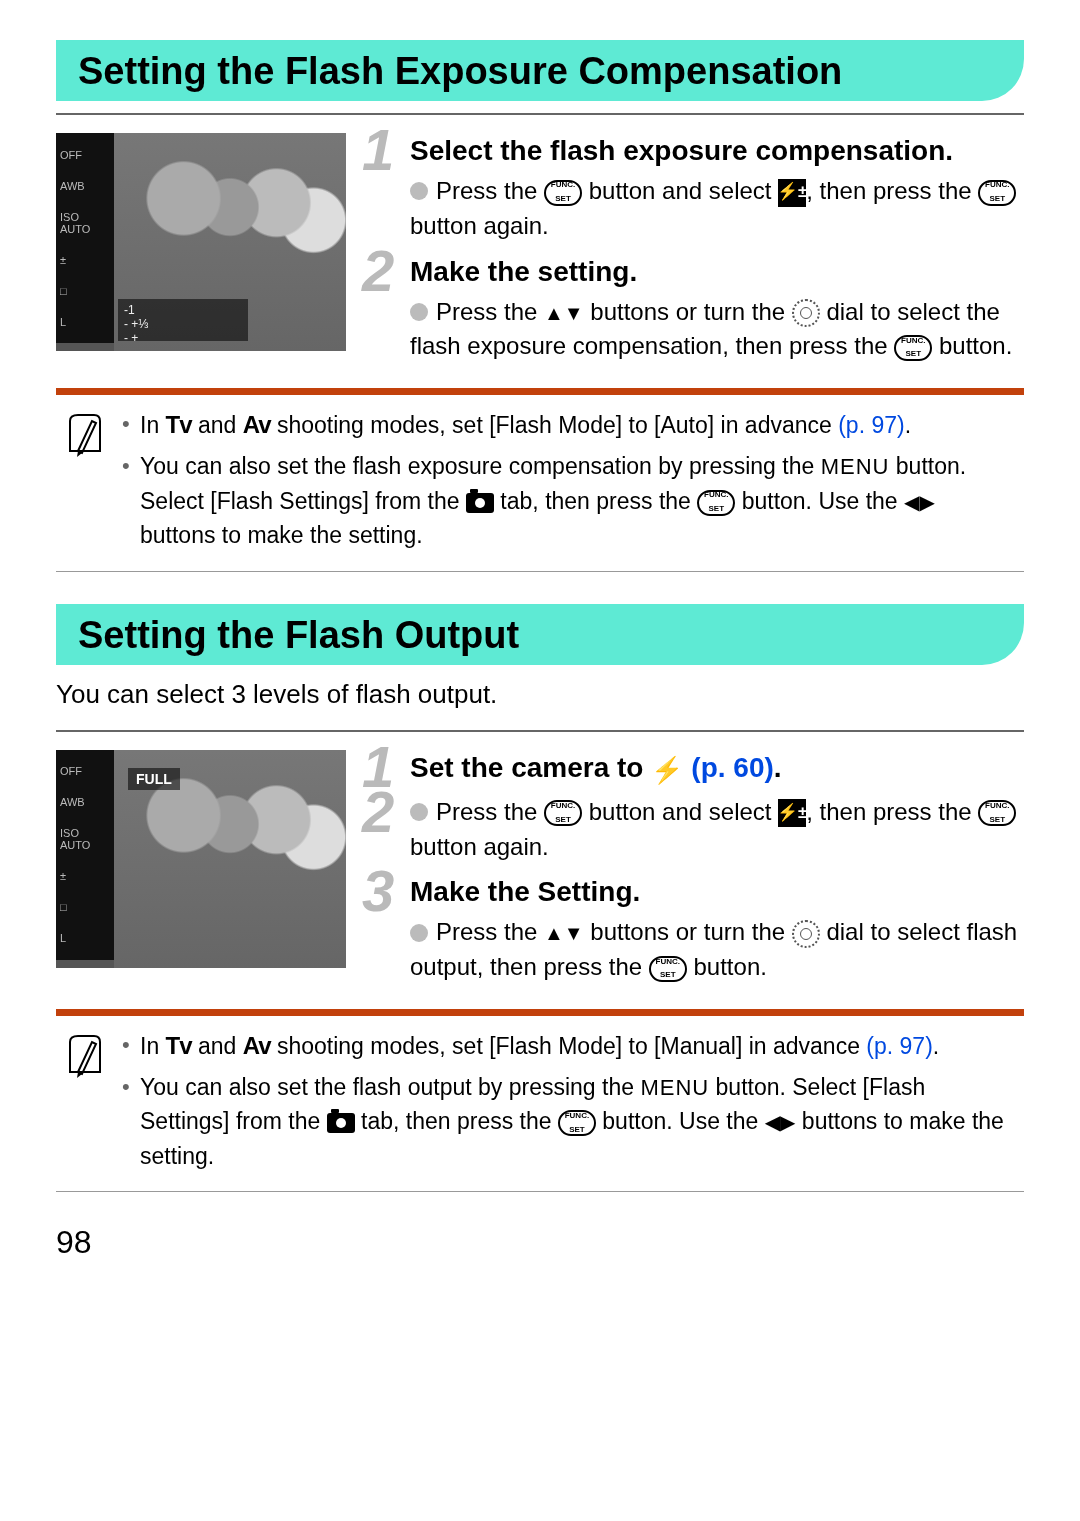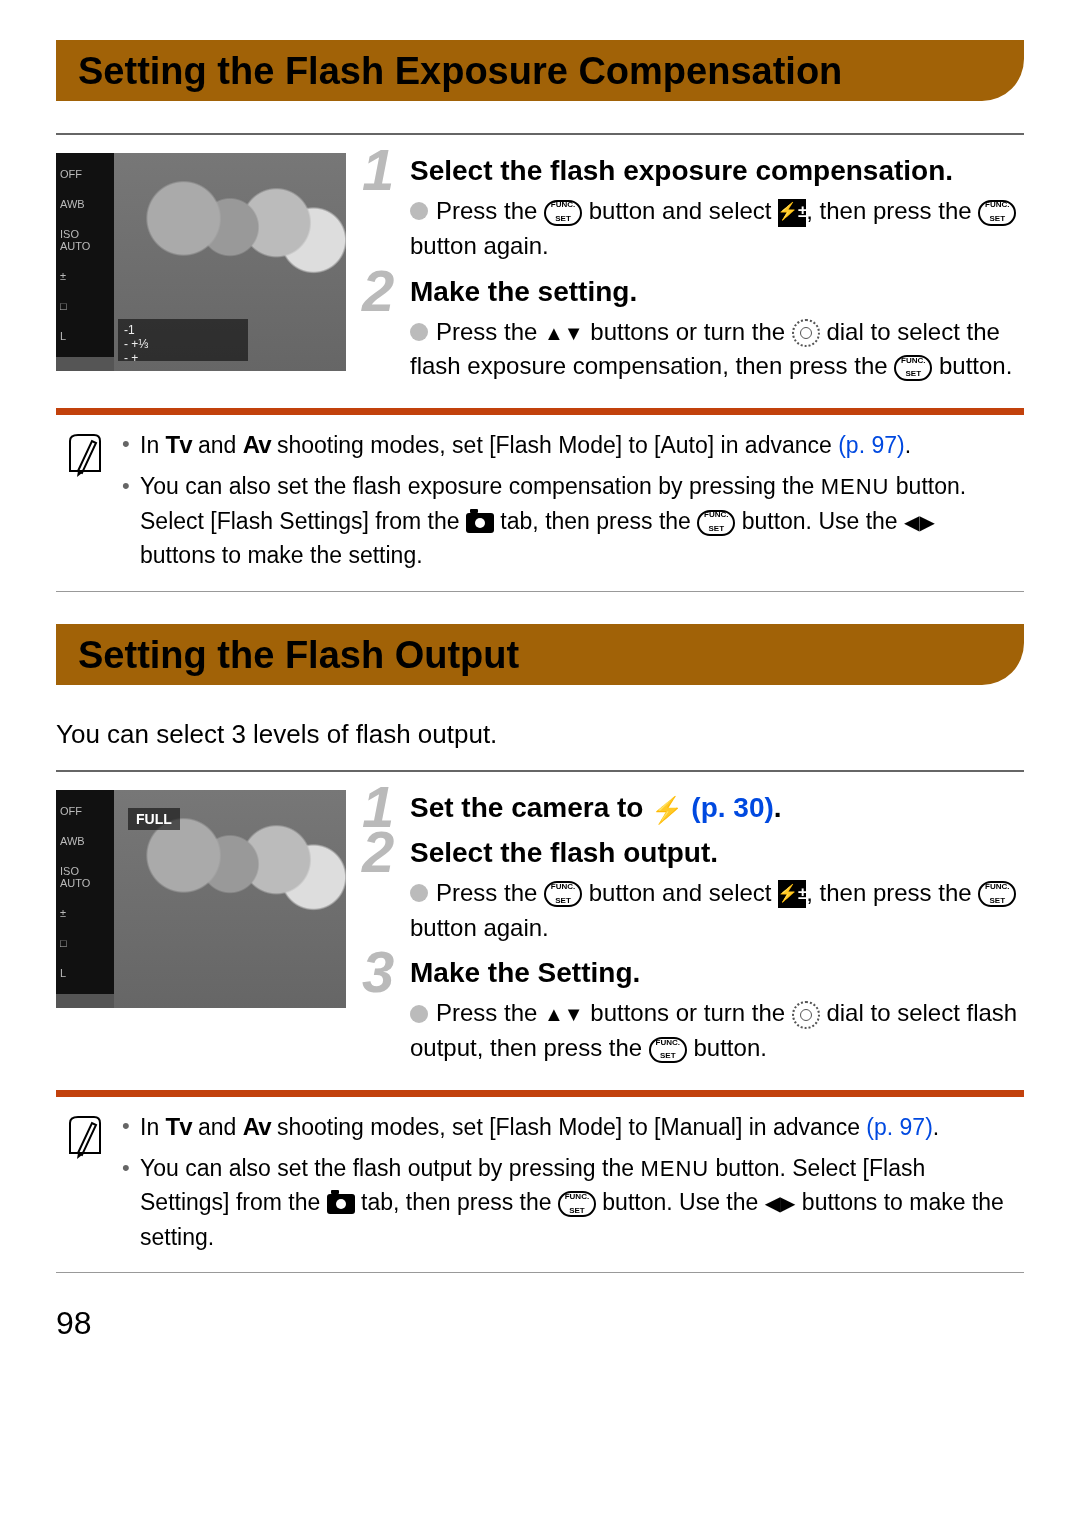--- a/index.html
+++ b/index.html
@@ -8,24 +8,24 @@
     background:#fff;
     width:1080px;
     padding:0;
     color:#000;
   }
   .page {
     width:1080px;
     padding:40px 56px 30px 56px;
   }
   .section-header {
-    background:#a16207;
+    background:#5eead4;
     border-radius:0 0 42px 0;
     padding:10px 22px 8px 22px;
-    margin-bottom:32px;
+    margin-bottom:12px;
   }
   .section-header h1 {
     font-size:38px;
     font-weight:bold;
     color:#000;
   }
   .intro {
     font-size:26px;
     line-height:1.35;
     margin-bottom:18px;
@@ -43,21 +43,21 @@
   .thumb {
     width:290px;
     height:218px;
     background:#555;
     flex:0 0 290px;
     margin-right:22px;
     position:relative;
     overflow:hidden;
   }
   .thumb .sidebar {
-    position:absolute; left:0; top:0; bottom:14px; width:58px;
+    position:absolute; left:0; top:0; bottom:8px; width:58px;
     background:#111;
     color:#bbb;
     font-size:11px;
     display:flex; flex-direction:column; justify-content:space-around;
     padding:6px 4px;
   }
   .thumb .sidebar span { display:block; text-align:left; }
   .thumb .kids {
     position:absolute; left:58px; right:0; top:0; bottom:0;
     background:radial-gradient(circle at 30% 30%, #aaa 16%, transparent 17%),
@@ -318,27 +318,26 @@
       </div>
       <div class="kids"></div>
       <div class="label-full">FULL</div>
     </div>
 
     <div class="steps-col">
 
       <div class="step">
         <span class="big-num">1</span>
         <div class="step-title">
-          <span>Set the camera to </span><span class="icon-flash-small">⚡</span> <span class="link">(p. 30)</span><span>.</span>
+          <span>Set the camera to </span><span class="icon-flash-small">⚡</span> <span class="link">(p. 60)</span><span>.</span>
         </div>
       </div>
 
       <div class="step">
         <span class="big-num">2</span>
-        <div class="step-title">Select the flash output.</div>
         <div class="step-body">
           <span class="dot"></span><span>Press the </span><span class="icon-func">
               <span><span>FUNC.</span><br><span>SET</span></span>
             </span><span> button and select </span><span class="icon-flashcomp">⚡±</span><span>, then press the </span><span class="icon-func">
               <span><span>FUNC.</span><br><span>SET</span></span>
             </span><span> button again.</span>
         </div>
       </div>
 
       <div class="step">

